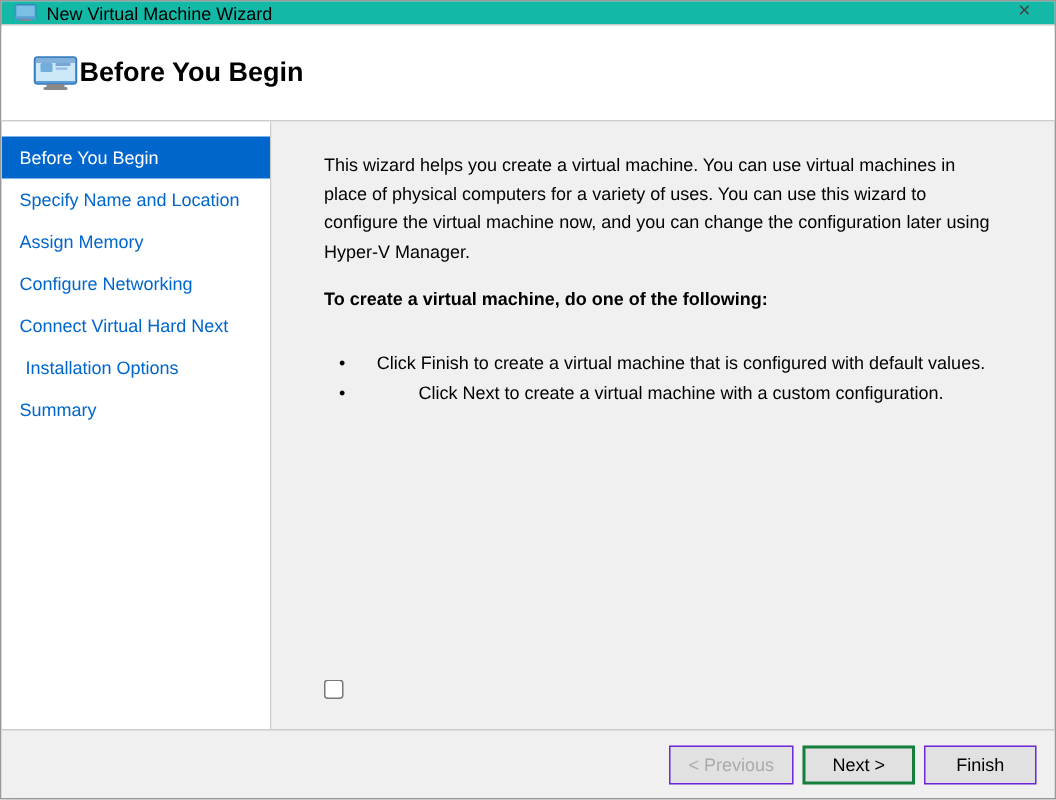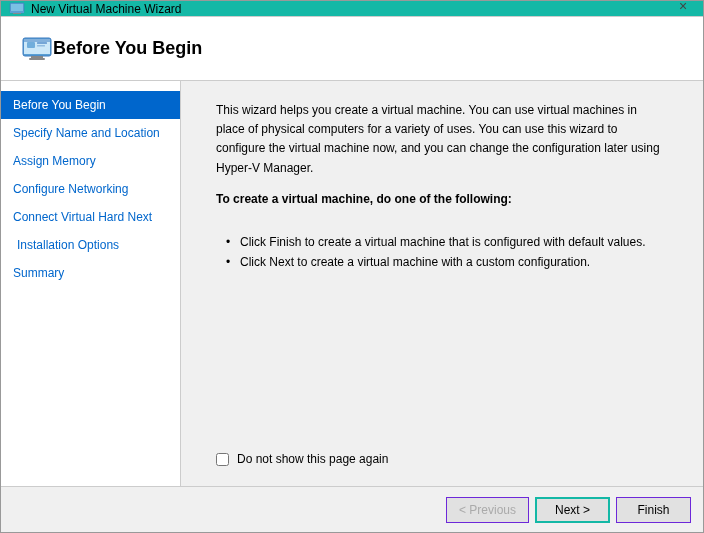--- a/index.html
+++ b/index.html
@@ -112,20 +112,21 @@
     .content-subheading {
       font-size: 12px;
       color: #000;
       font-weight: 600;
       margin-bottom: 26px;
     }
     .bullet-list {
       list-style: none;
       padding-left: 10px;
       margin-bottom: 30px;
+      text-align: center;
     }
     .bullet-list li {
       font-size: 12px;
       color: #000;
       line-height: 1.7;
       padding-left: 14px;
       position: relative;
     }
     .bullet-list li::before {
       content: '•';
@@ -170,21 +171,21 @@
       color: #000;
       display: flex;
       align-items: center;
       justify-content: center;
     }
     .btn:disabled {
       color: #aaa;
       cursor: default;
     }
     .btn.focused {
-      border: 2px solid #14b8a6;
+      border: 2px solid #15803d;
       background: #e1e1e1;
     }
     
     .header-icon-svg {
       width: 32px;
       height: 32px;
     }
   </style>
 </head>
 <body>
@@ -231,21 +232,20 @@
     <div class="content-area">
       <p class="content-text">This wizard helps you create a virtual machine. You can use virtual machines in place of physical computers for a variety of uses. You can use this wizard to configure the virtual machine now, and you can change the configuration later using Hyper-V Manager.</p>
       <p class="content-subheading">To create a virtual machine, do one of the following:</p>
       <ul class="bullet-list">
         <li>Click Finish to create a virtual machine that is configured with default values.</li>
         <li>Click Next to create a virtual machine with a custom configuration.</li>
       </ul>
 
       <div class="checkbox-area">
         <input type="checkbox" id="dont-show" style="">
-        <label class="checkbox-label" for="dont-show">Do not show this page again</label>
       </div>
     </div>
   </div>
 
   <div class="footer">
     <button class="btn" disabled="">&lt; Previous</button>
     <button class="btn focused">Next &gt;</button>
     <button class="btn">Finish</button>
   </div>
 </div>

